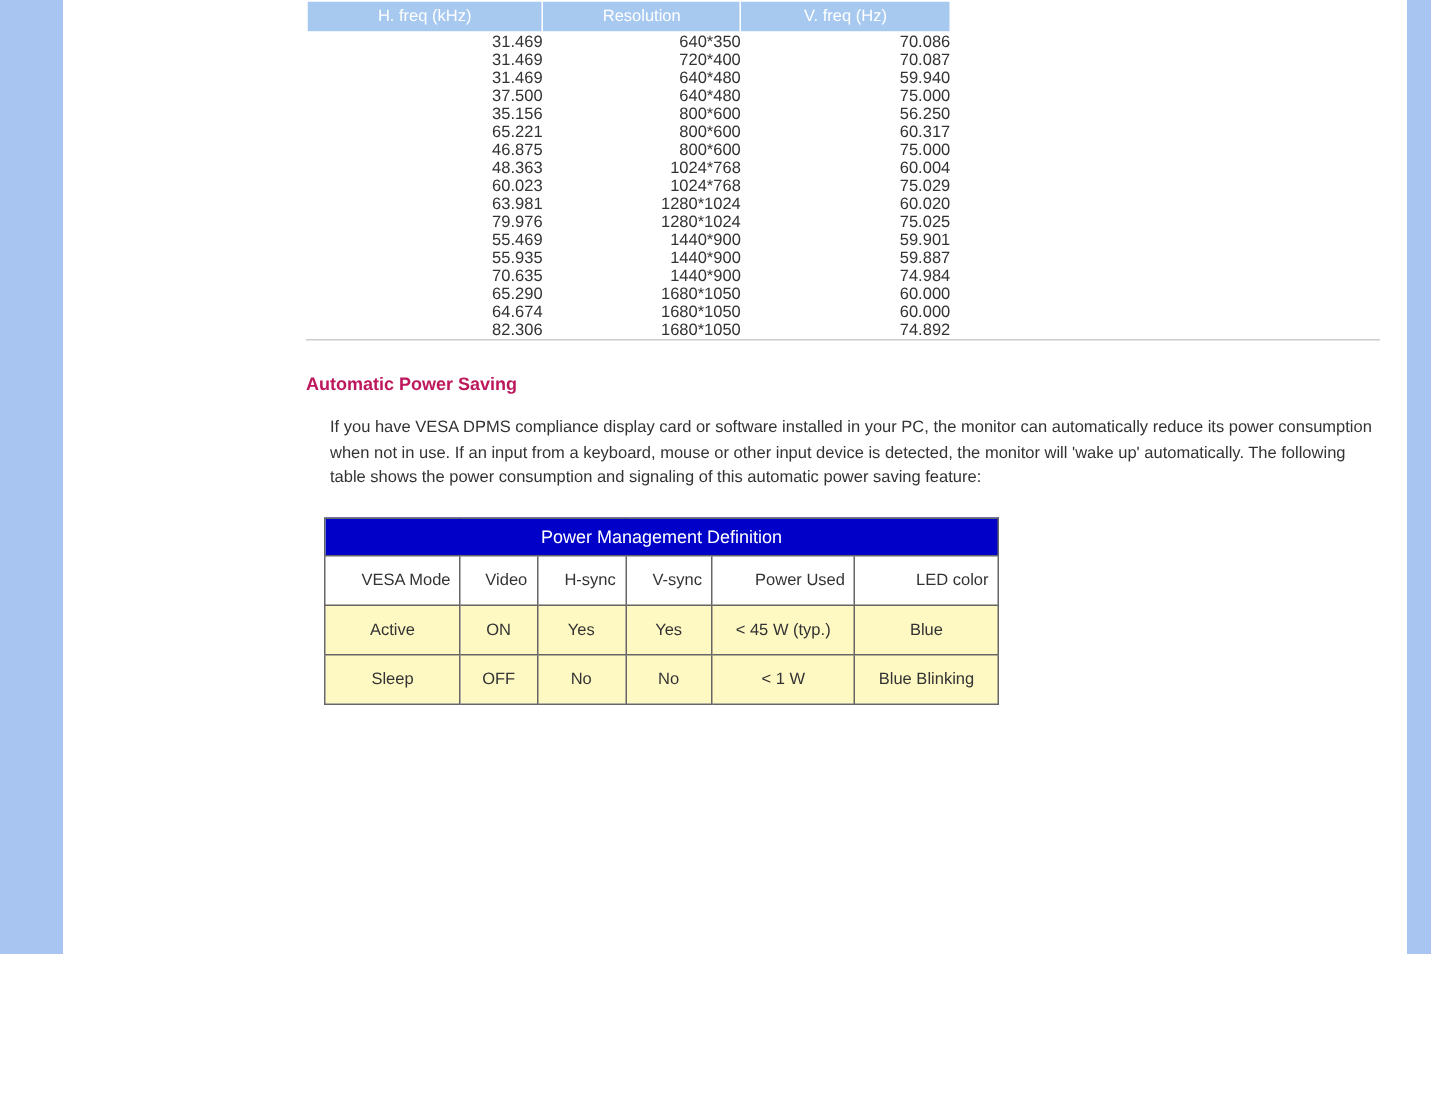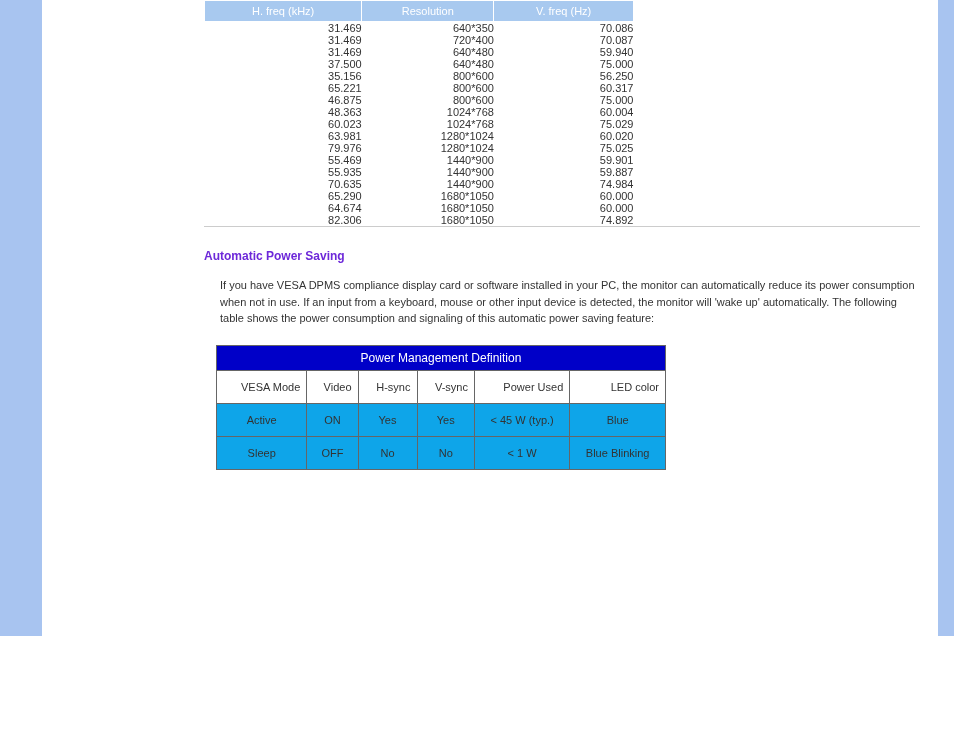--- a/index.html
+++ b/index.html
@@ -71,21 +71,21 @@
     text-decoration: none;
   }
 
   hr.sep {
     border: none;
     border-top: 1px solid #ccc;
     margin: 0 0 22px 0;
   }
 
   .section-title {
-    color: #6d28d9;
+    color: #be185d;
     font-weight: bold;
     font-size: 12px;
     margin: 0 0 14px 0;
   }
 
   .body-text {
     font-size: 11px;
     color: #333;
     line-height: 1.5;
     margin: 0 0 18px 16px;
@@ -114,21 +114,21 @@
     border: 1px solid #666;
     color: #333;
     background: #fff;
   }
   .power-table td {
     font-size: 11px;
     text-align: center;
     padding: 10px 6px;
     border: 1px solid #666;
     color: #333;
-    background: #0ea5e9;
+    background: #fef9c3;
   }
 </style>
 </head>
 <body>
 
 <div class="outer">
   <div class="left-stripe"></div>
   <div class="left-gap"></div>
 
   <div class="content">

